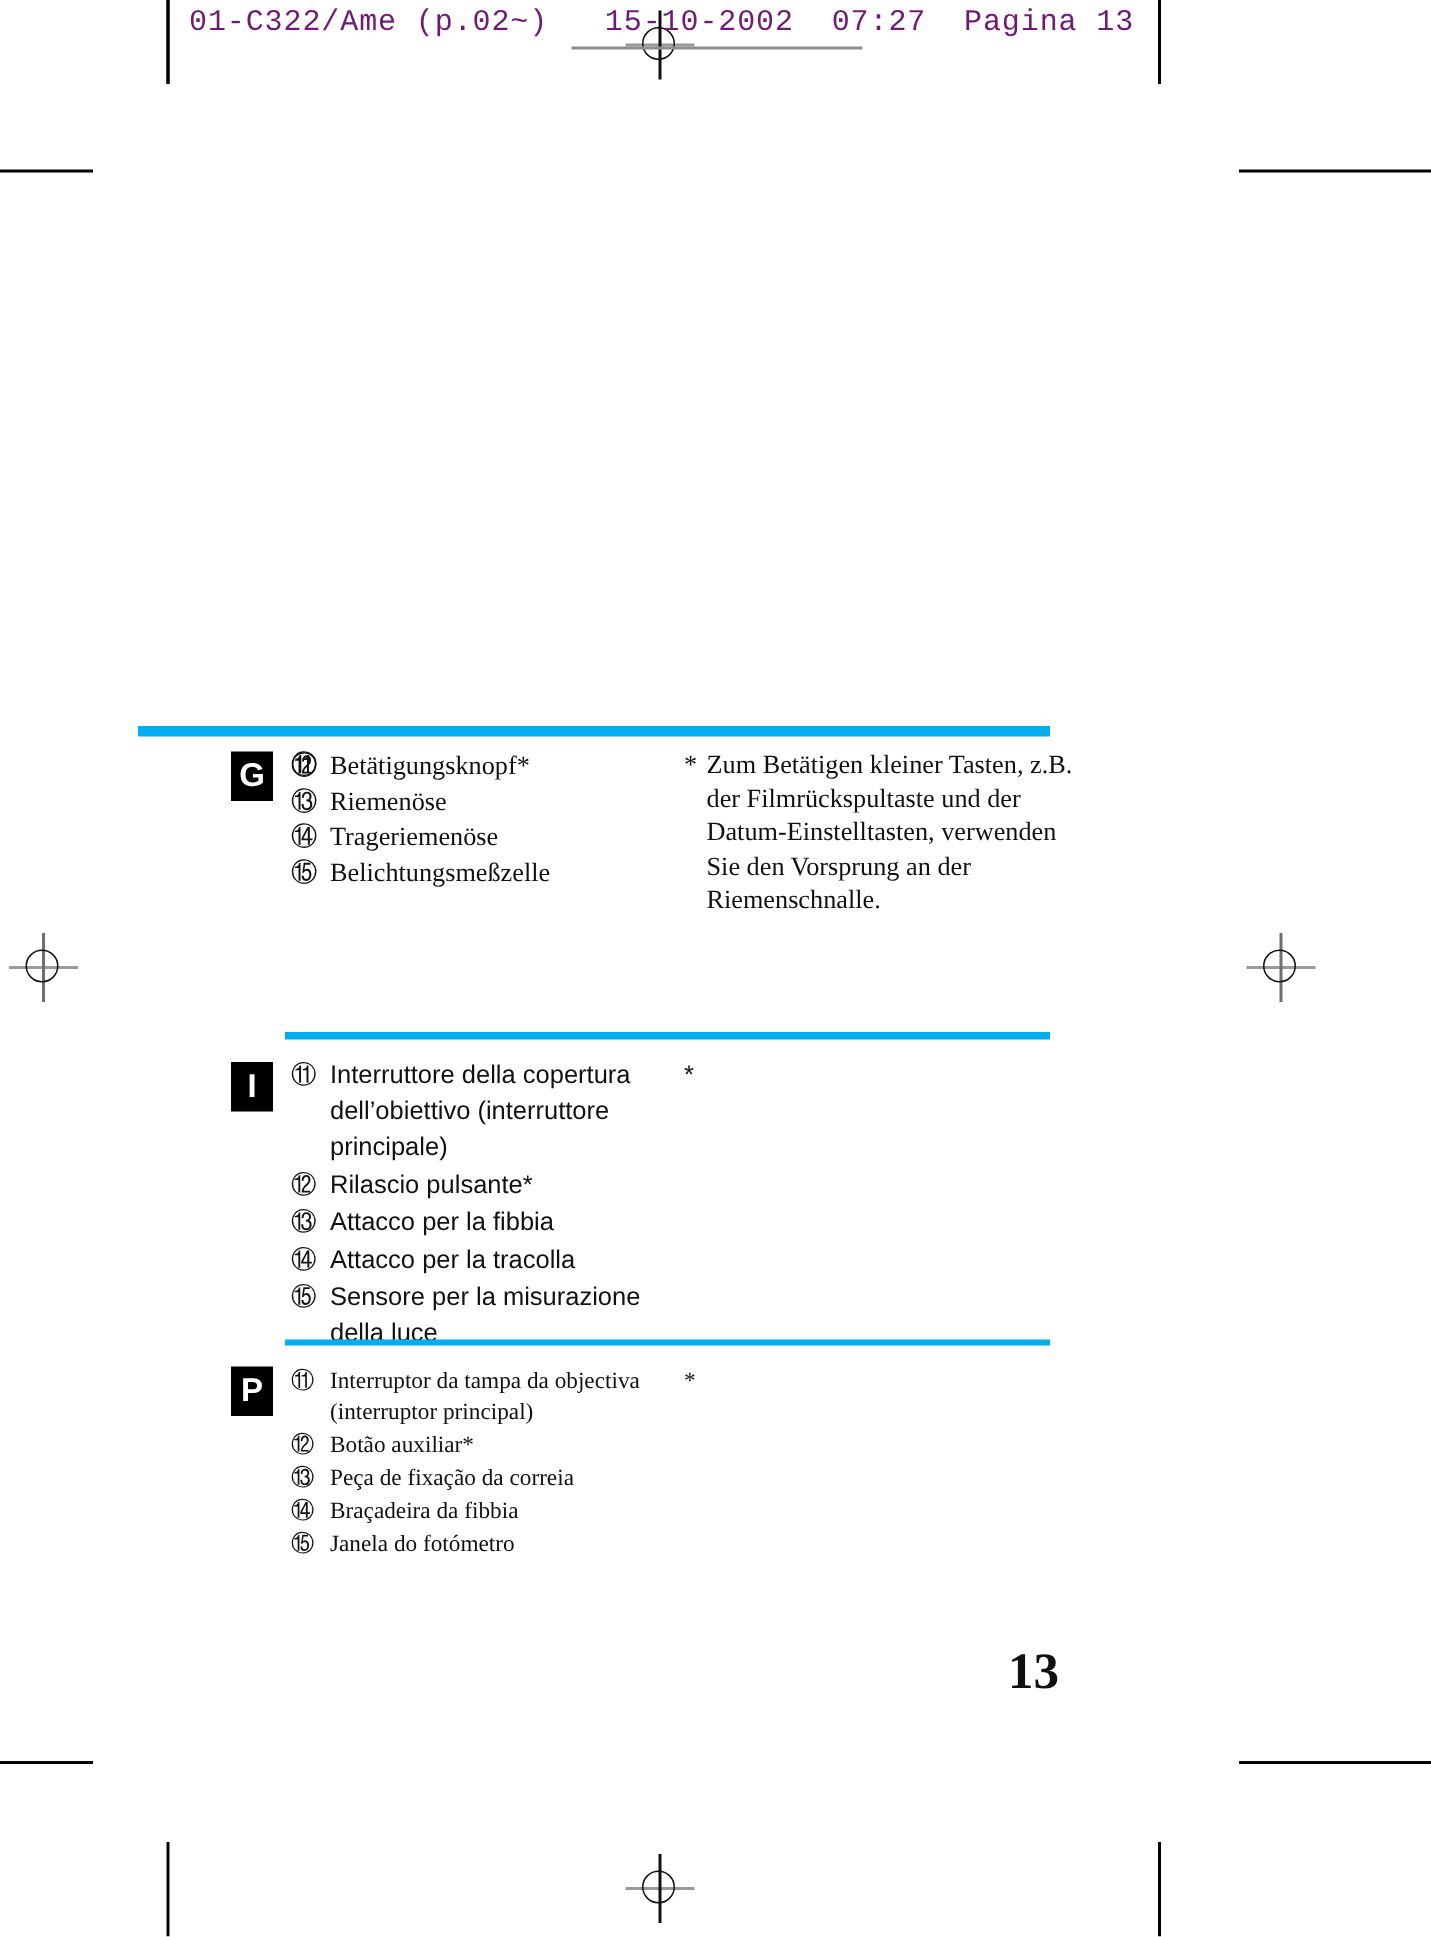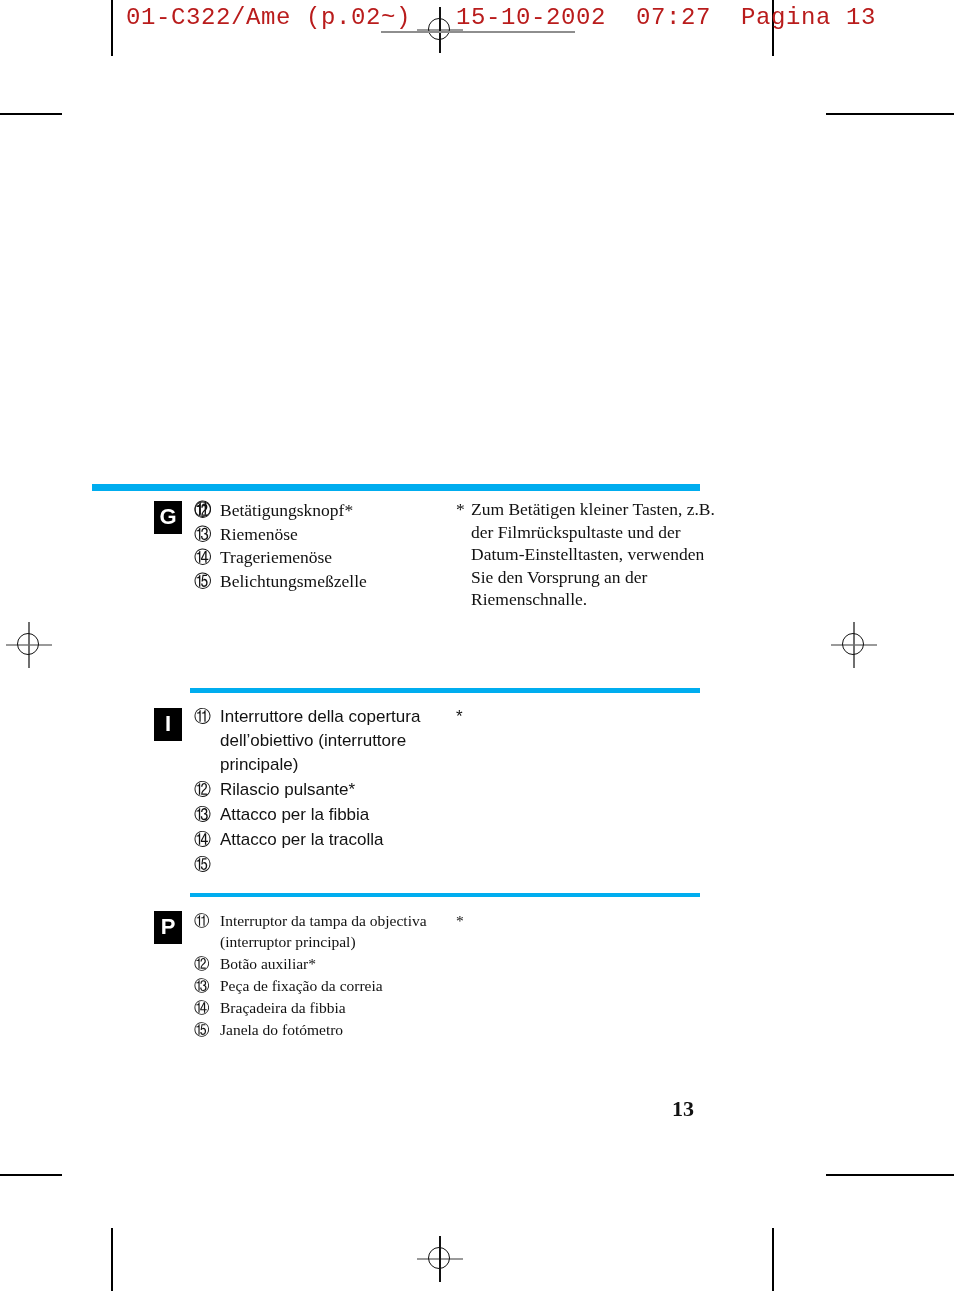--- a/index.html
+++ b/index.html
@@ -60,23 +60,23 @@
   .hdr-frame-right {
     position: absolute;
     left: 772px; top: 0;
     width: 2px; height: 56px;
     background: #000000;
   }
   .hdr-text {
     position: absolute;
     left: 126px; top: 4px;
     font-family: "Liberation Mono", monospace;
-    font-size: 24px;
+    font-size: 20px;
     letter-spacing: 0.6px;
-    color: #b91c1c;
+    color: #701a75;
     white-space: pre;
   }
   .hdr-rule {
     position: absolute;
     left: 381px; top: 31px;
     width: 194px; height: 2.4px;
     background: #8e8e8e;
   }
 
   
@@ -115,21 +115,21 @@
   
   .sans  { font-family: "Liberation Sans", sans-serif; color: #111111; }
 
   .note { position: relative; padding-left: 15px; }
   .note .ast { position: absolute; left: 0; top: 0; }
 
   .pageno {
     position: absolute;
     font-family: "Liberation Serif", serif;
     font-weight: bold;
-    font-size: 22px;
+    font-size: 34px;
     color: #111111;
   }
 </style>
 </head>
 <body>
 
 <div class="crop-h" style="left:0;   top:113px;  width:62px;"></div>
 <div class="crop-h" style="left:826px;top:113px;  width:128px;"></div>
 <div class="crop-h" style="left:0;   top:1174px; width:62px;"></div>
 <div class="crop-h" style="left:826px;top:1174px; width:128px;"></div>
@@ -214,20 +214,21 @@
       <div class="itm">
         <span class="num">⑬</span>
         <span>Attacco per la fibbia</span>
       </div>
       <div class="itm">
         <span class="num">⑭</span>
         <span>Attacco per la tracolla</span>
       </div>
       <div class="itm">
         <span class="num">⑮</span>
+        <span>Sensore per la misurazione della luce</span>
       </div>
     </div>
     <div class="col-right note" style="left:456px; top:705px; width:244px; font-size:17px; line-height:24px;">
       <span class="ast">*</span>
     </div>
   </div>
 
   <div class="divider" style="left:190px; top:893px; width:510px; height:3.5px;"></div>
   <div class="badge" style="left:154px; top:911px; width:28px; height:28px; font-size:22px; padding-top:5px;">P</div>
 

